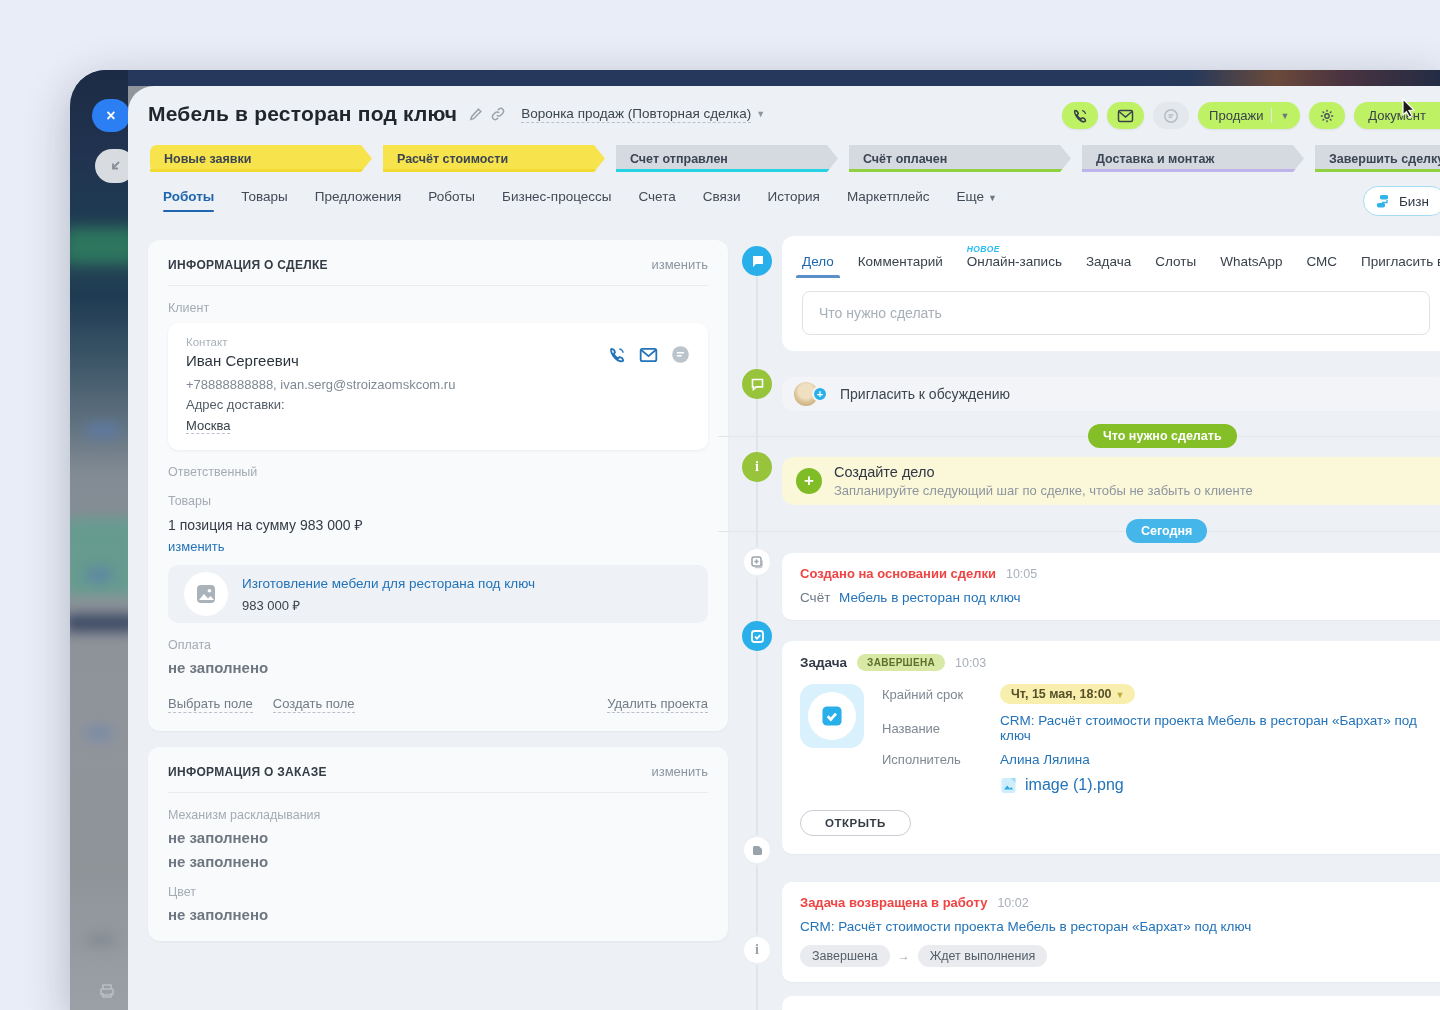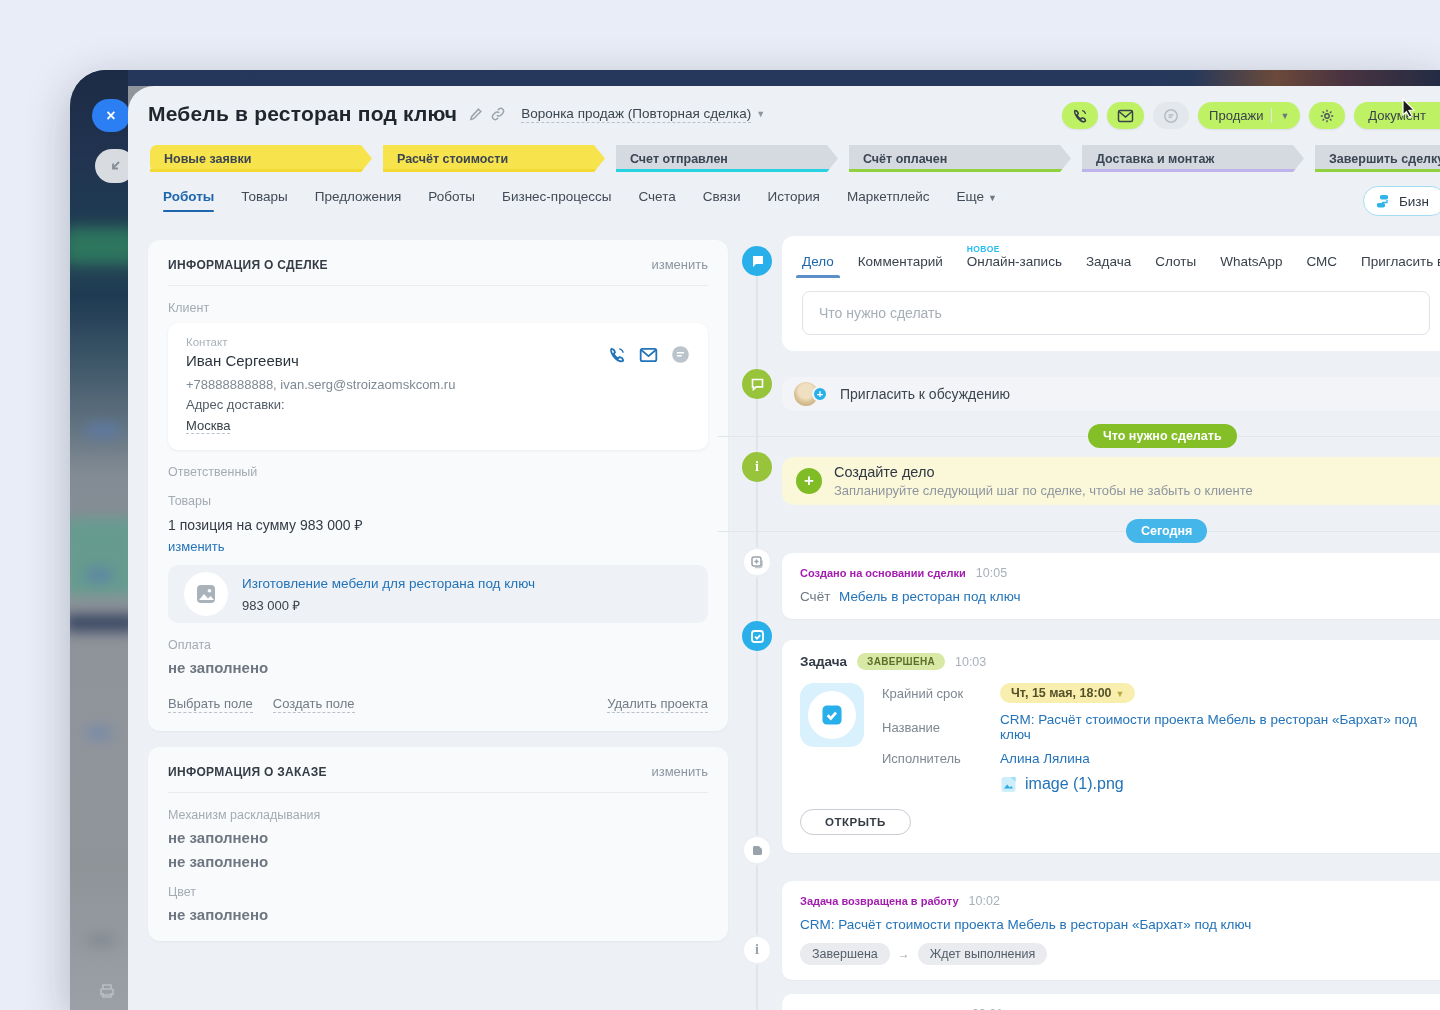--- a/index.html
+++ b/index.html
@@ -133,21 +133,21 @@
   .ri-5 { top:385px; } .ri-6 { top:599px; } .ri-7 { top:699px; }
 
   .tl-cards { position:absolute; left:54px; right:-10px; top:0; }
 
   .tl-panel { background:#fff; border-radius:12px; padding:9px 20px 16px; }
   .tl-tabs { display:flex; gap:24px; padding-top:9px; }
   .tl-tab { font-size:13.5px; color:#39424c; cursor:pointer; position:relative; padding-bottom:9px; white-space:nowrap; }
   .tl-tab.active { color:#1e66ad; }
   .tl-tab.active::after { content:""; position:absolute; left:-6px; right:-6px; bottom:0; height:3px;
     background:#5c8fc7; border-radius:2px 2px 0 0; }
-  .tl-new { position:absolute; top:-10px; left:0; font-size:8.5px; font-weight:700; color:#29bdf2; letter-spacing:.4px; }
+  .tl-new { position:absolute; top:-10px; left:0; font-size:8.5px; font-weight:700; color:#29bdf2; letter-spacing:.4px;font-style:italic; }
   .todo-input { margin-top:13px; width:100%; height:44px; border:1px solid #dfe3e8; border-radius:8px;
     padding:0 16px; font-size:14px; color:#39424c; font-family:"Liberation Sans",sans-serif; background:#fff; }
   .todo-input::placeholder { color:#a6aeb7; }
 
   .invite-row { margin-top:26px; height:34px; background:#f2f4f7; border-radius:12px;
     display:flex; align-items:center; gap:12px; padding:0 12px; font-size:14px; color:#3c4550; cursor:pointer; }
   .invite-ava-wrap { position:relative; width:34px; height:24px; }
   .invite-ava { width:24px; height:24px; border-radius:50%;
     background:radial-gradient(circle at 50% 38%, #f0e0c2 0 38%, #d8c193 60%, #b9a077 100%); }
   .invite-plus { position:absolute; right:0; top:4px; width:16px; height:16px; border-radius:50%;
@@ -164,21 +164,21 @@
 
   .create-card { margin-top:9px; background:#fbf8da; border-radius:12px; height:48px;
     display:flex; align-items:center; gap:12px; padding:0 14px; cursor:pointer; }
   .plus-circle { width:26px; height:26px; border-radius:50%; background:#7fbc25; color:#fff;
     display:flex; align-items:center; justify-content:center; font-size:17px; font-weight:700; flex:0 0 26px; }
   .create-title { font-size:14.5px; color:#2f3742; }
   .create-sub { font-size:13px; color:#8d959e; margin-top:3px; }
 
   .tl-card { background:#fff; border-radius:10px; padding:13px 18px 15px; box-shadow:0 1px 2px rgba(50,60,80,.04); }
   .tl-card-head { display:flex; align-items:center; gap:10px; }
-  .tl-card-title { font-size:11px; font-weight:700; color:#a21caf; }
+  .tl-card-title { font-size:13px; font-weight:700; color:#ef4444; }
   .tl-time { font-size:12.5px; color:#a8b0b9; }
   .tl-line2 { margin-top:9px; font-size:13.5px; }
   .tl-prefix { color:#6f7984; margin-right:5px; }
   .card-1 { margin-top:10px; }
   .card-2 { margin-top:21px; padding-bottom:18px; }
   .card-3 { margin-top:28px; }
   .card-4 { margin-top:14px; }
 
   .status-pill { background:#d7e9a4; color:#5c6e2e; font-size:10px; font-weight:700;
     border-radius:10px; padding:3px 10px; letter-spacing:.3px; }

